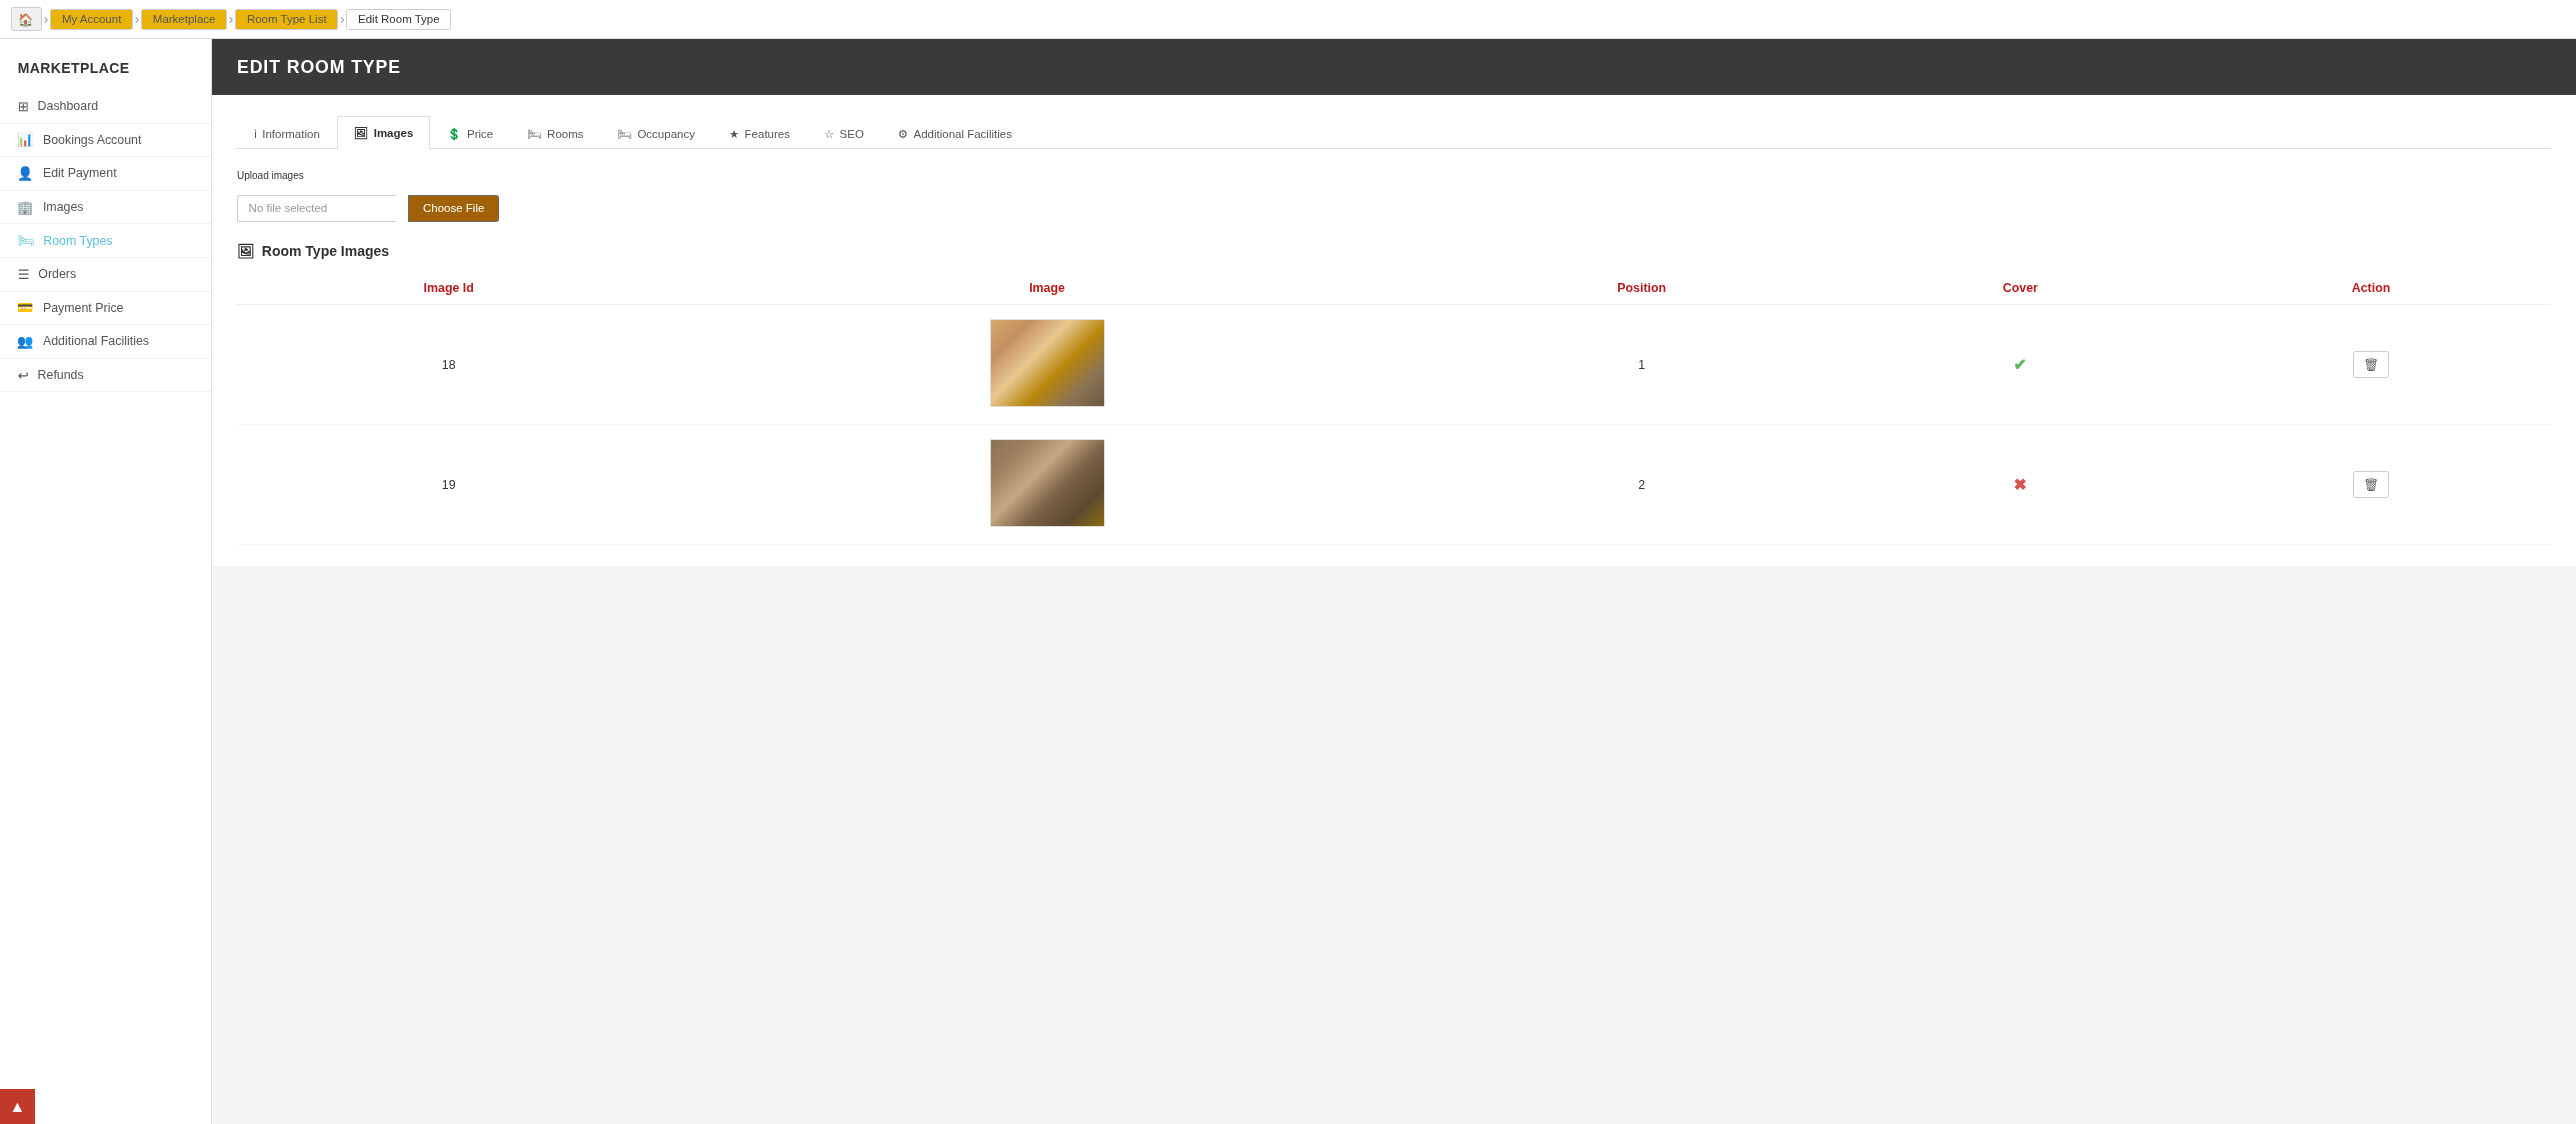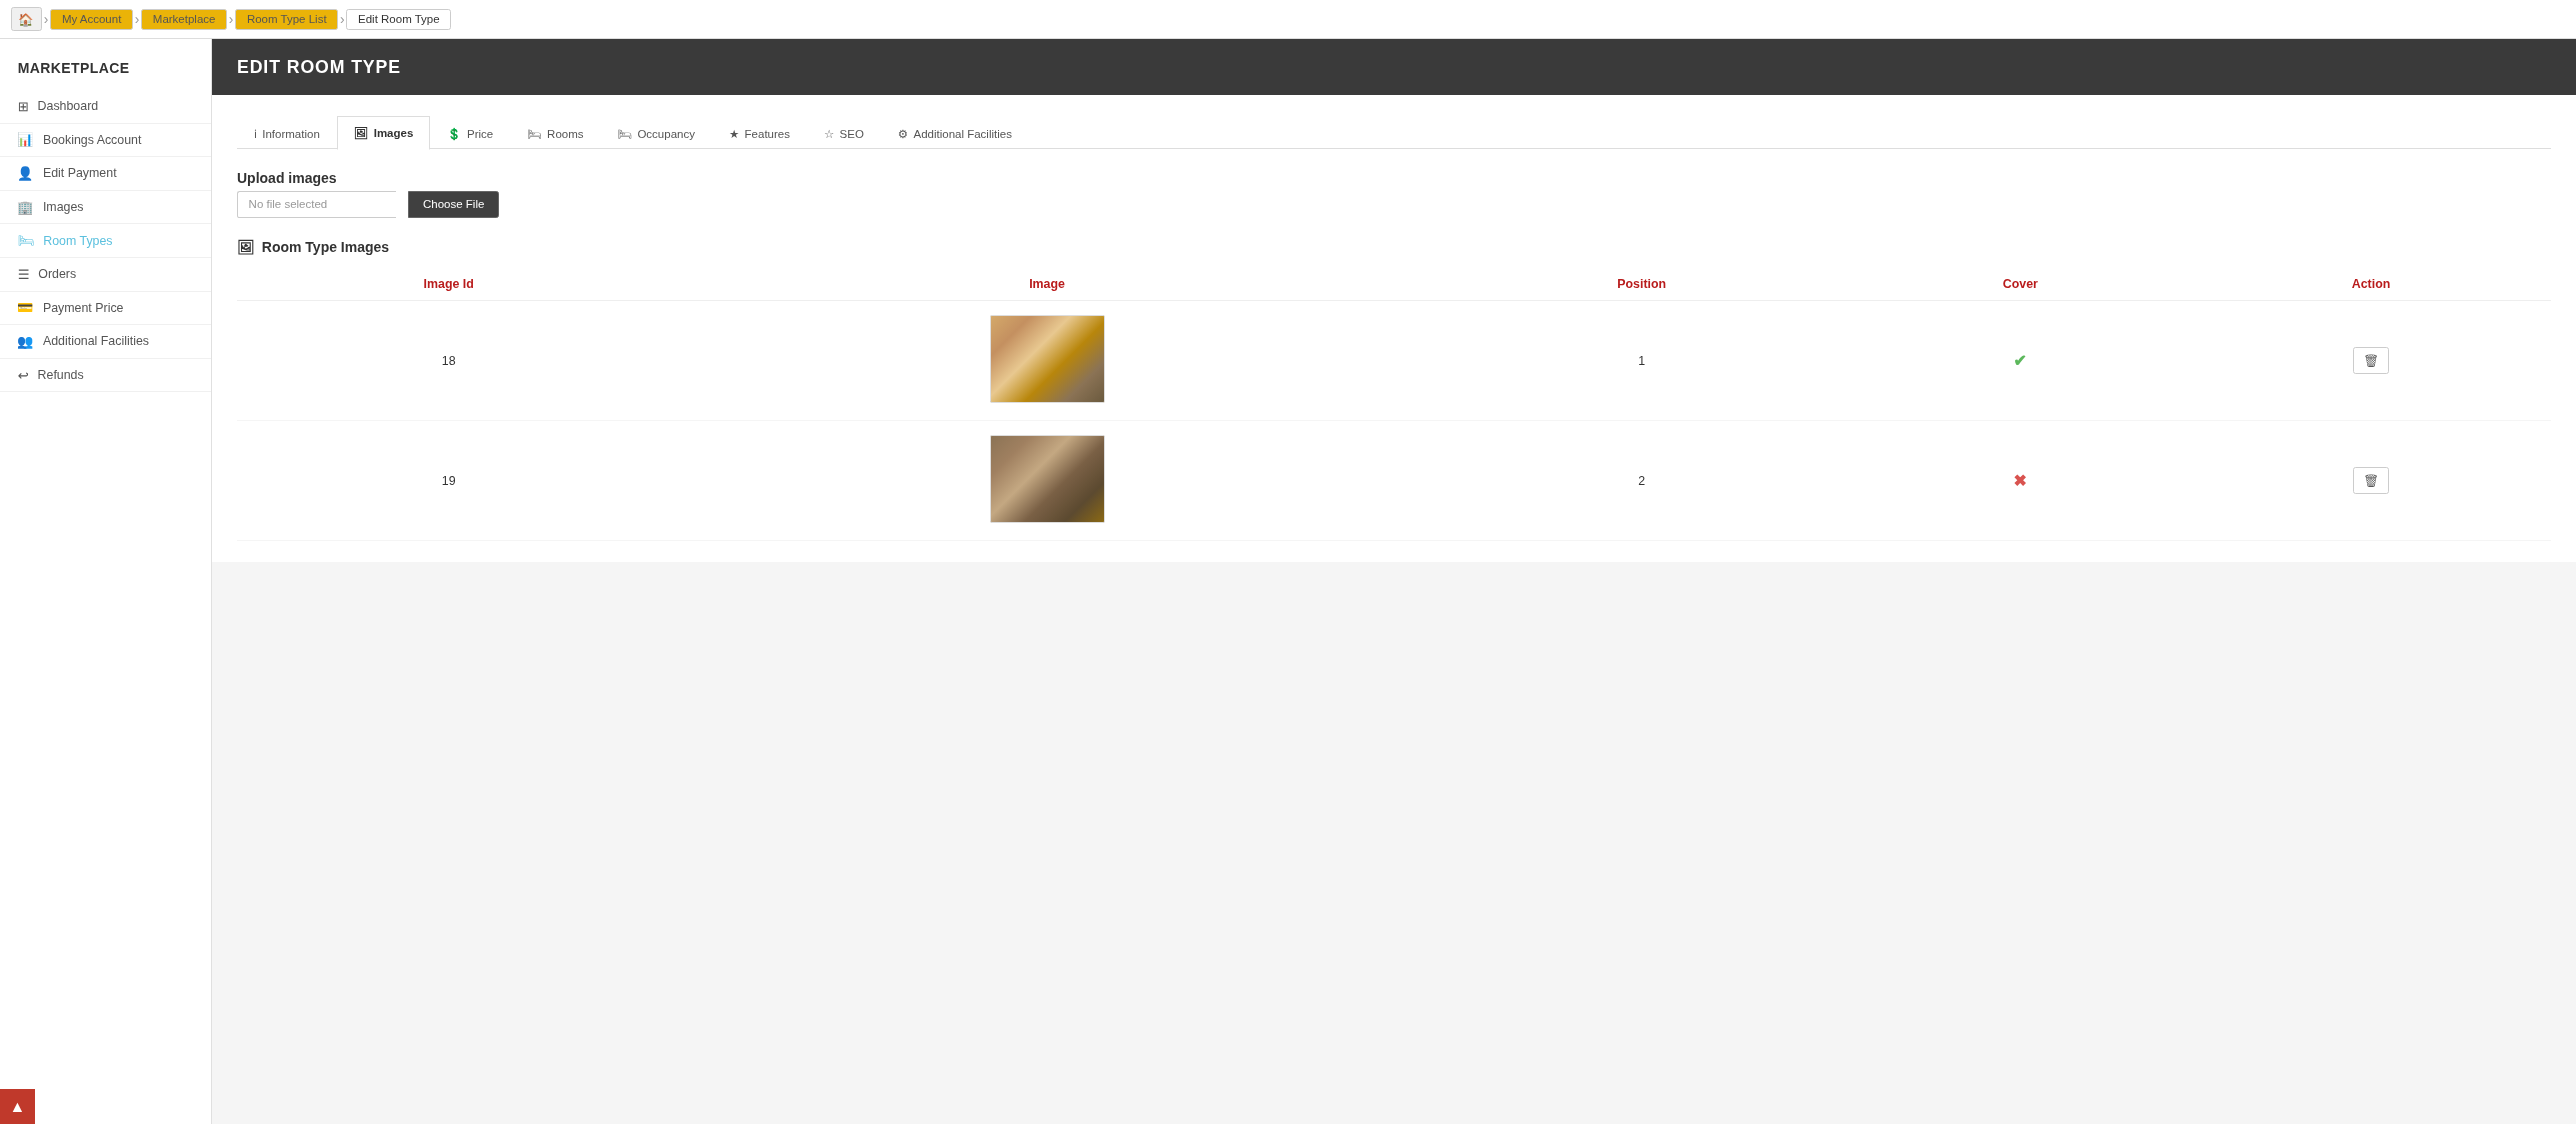--- a/index.html
+++ b/index.html
@@ -123,43 +123,43 @@
       border-bottom: 1.8px solid #fff;
       color: #333;
       font-weight: bold;
     }
 
     
     .upload-section {
       margin-bottom: 21px;
     }
     .upload-label {
-      font-size: 14px;
-      font-weight: bold;
-      margin-bottom: 5px;
+      font-size: 10px;
+      font-weight: normal;
+      margin-bottom: 14px;
       color: #333;
     }
     .upload-controls {
       display: flex;
       align-items: center;
       gap: 12px;
     }
     .file-name-display {
       padding: 6.2px 10.6px;
       border: 0.9px solid #ccc;
       border-right: none;
       border-radius: 2.6px 0 0 2.6px;
       background: #fff;
       color: #999;
       font-size: 11.5px;
       min-width: 159px;
     }
     .choose-file-btn {
       padding: 6.2px 14px;
-      background: #404040;
+      background: #a16207;
       color: #fff;
       border: 0.9px solid #666;
       border-radius: 0 2.6px 2.6px 0;
       cursor: pointer;
       font-size: 11.5px;
     }
 
     
     .images-section-title {
       display: flex;

